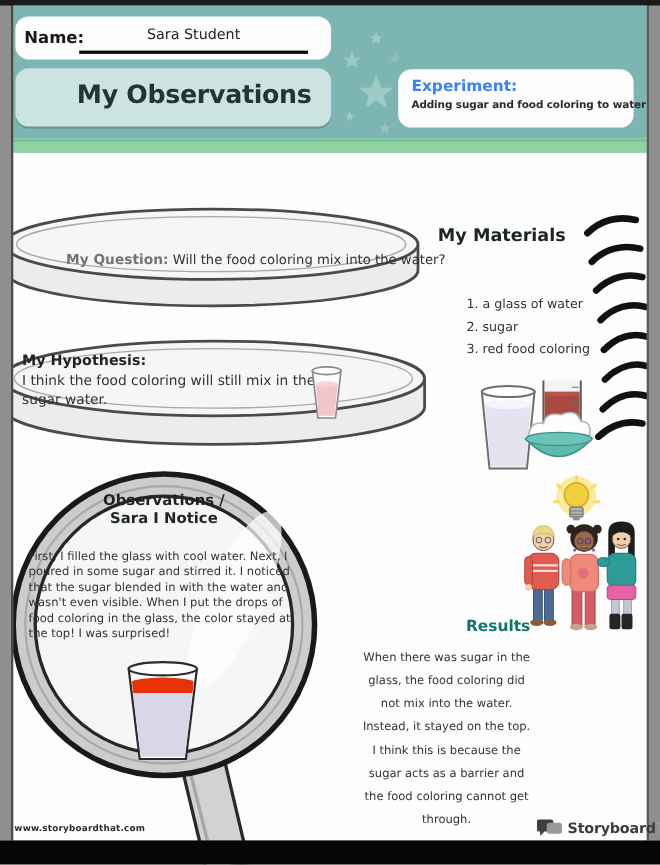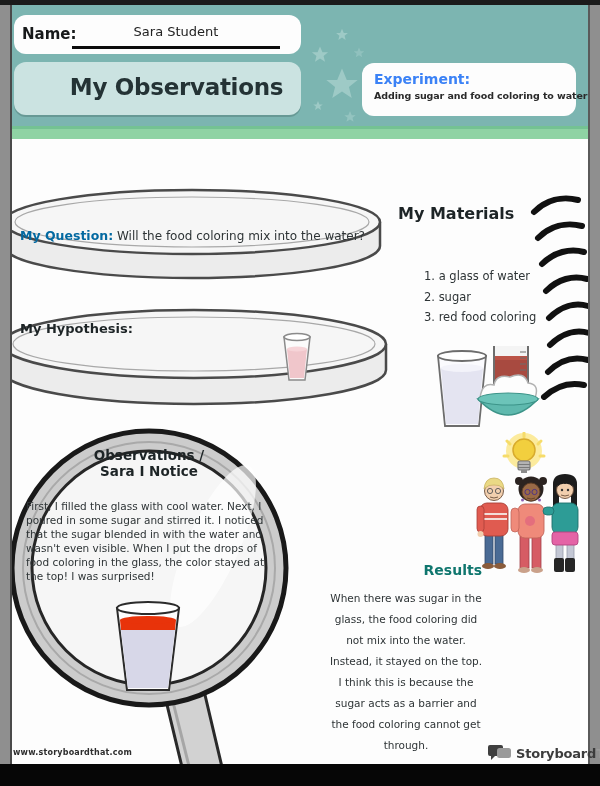--- a/index.html
+++ b/index.html
@@ -19,21 +19,21 @@
   .name-underline{left:72px;top:46px;width:208px;height:3px;background:#0c0c0c;z-index:7;}
   .name-value{left:72px;top:24px;width:208px;text-align:center;font-size:13px;color:#222;z-index:7;}
   .obs-box{left:14px;top:62px;width:287px;height:53px;background:#cbe3e1;border-radius:12px;
            box-shadow:0 2px 0 rgba(40,70,68,.25);z-index:6;}
   .obs-title{left:14px;top:74px;width:287px;text-align:center;font-size:23px;font-weight:bold;color:#243335;letter-spacing:-.3px;z-index:7;padding-left:19px;}
   .exp-box{left:362px;top:63px;width:214px;height:53px;background:#fdfdfd;border-radius:12px;z-index:6;}
   .exp-label{left:374px;top:71px;font-size:14px;font-weight:bold;color:#3b82f6;z-index:7;}
   .exp-value{left:374px;top:90px;width:198px;font-size:9.5px;font-weight:bold;color:#2a2a2a;letter-spacing:-.1px;white-space:nowrap;z-index:7;}
   
   .q-line{left:20px;top:228px;white-space:nowrap;font-size:12px;color:#2e3436;z-index:8;}
-  .q-line b{font-size:12.5px;color:#0369a1;}
+  .q-line b{font-size:12.5px;color:#737373;margin-left:40px;}
   
   .h-label{left:20px;top:321px;font-size:13px;font-weight:bold;color:#1d2426;z-index:8;}
   .h-text{left:20px;top:338px;width:282px;font-size:12.5px;line-height:16.5px;color:#2e3436;z-index:8;}
   
   .mat-head{left:398px;top:204px;width:120px;font-size:16px;font-weight:bold;color:#1d2426;z-index:8;}
   .mat-list{left:424px;top:266px;width:130px;font-size:11.5px;line-height:20.5px;color:#2e3436;list-style:none;margin:0;padding:0;z-index:8;}
   
   .lens-title{left:30px;top:447px;width:238px;text-align:center;font-size:13.5px;font-weight:bold;line-height:16px;color:#1d2426;z-index:9;}
   .lens-text{left:26px;top:499px;width:248px;text-align:left;font-size:10.5px;line-height:14px;color:#2e3436;z-index:9;}
   
@@ -86,20 +86,21 @@
     <b>My Question:</b>
     <span>Will the food coloring mix into the water?</span>
   </div>
 
   <svg class="abs" style="left:-6px;top:300px;z-index:7;" width="400" height="106" viewBox="0 0 400 106">
     <path d="M8,44 L8,70 A192,34 0 0 0 392,70 L392,44" fill="#ececec" stroke="#4a4a4a" stroke-width="2.5"></path>
     <ellipse cx="200" cy="44" rx="192" ry="34" fill="#f6f6f6" stroke="#4a4a4a" stroke-width="2.5"></ellipse>
     <ellipse cx="200" cy="44" rx="181" ry="27" fill="none" stroke="#a8a8a8" stroke-width="1.2"></ellipse>
   </svg>
   <div class="abs h-label">My Hypothesis:</div>
+  <div class="abs h-text">I think the food coloring will still mix in the sugar water.</div>
 
   <svg class="abs" style="left:280px;top:330px;z-index:9;" width="34" height="56" viewBox="0 0 34 56">
     <polygon points="4,7 30,7 25,50 9,50" fill="#fbfbfb" stroke="#8a8a8a" stroke-width="1.5"></polygon>
     <polygon points="7,19 27,19 24,48 10,48" fill="#f0c6cb"></polygon>
     <ellipse cx="17" cy="19" rx="10" ry="2.5" fill="#f6d4d8"></ellipse>
     <ellipse cx="17" cy="7" rx="13" ry="3.5" fill="#ffffff" stroke="#8a8a8a" stroke-width="1.5"></ellipse>
   </svg>
 
   <div class="abs mat-head">My Materials</div>
   <ul class="abs mat-list">

